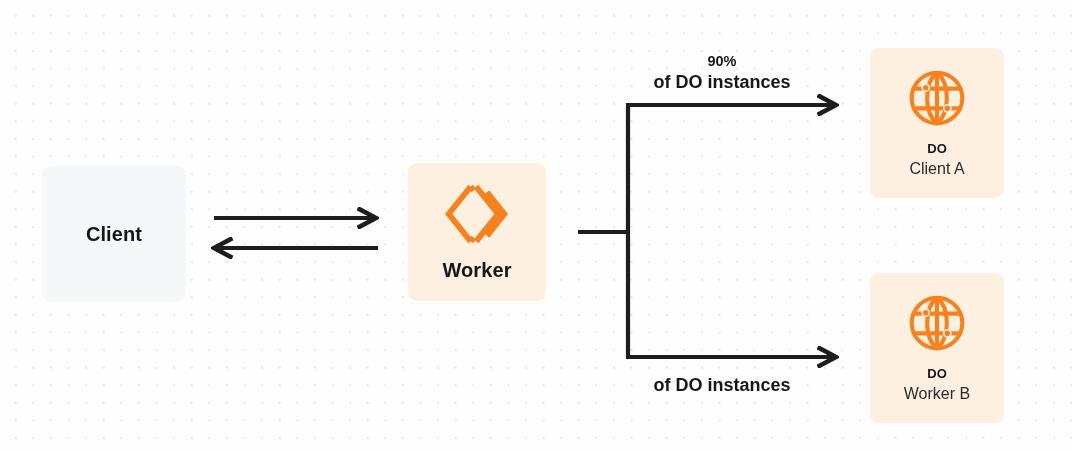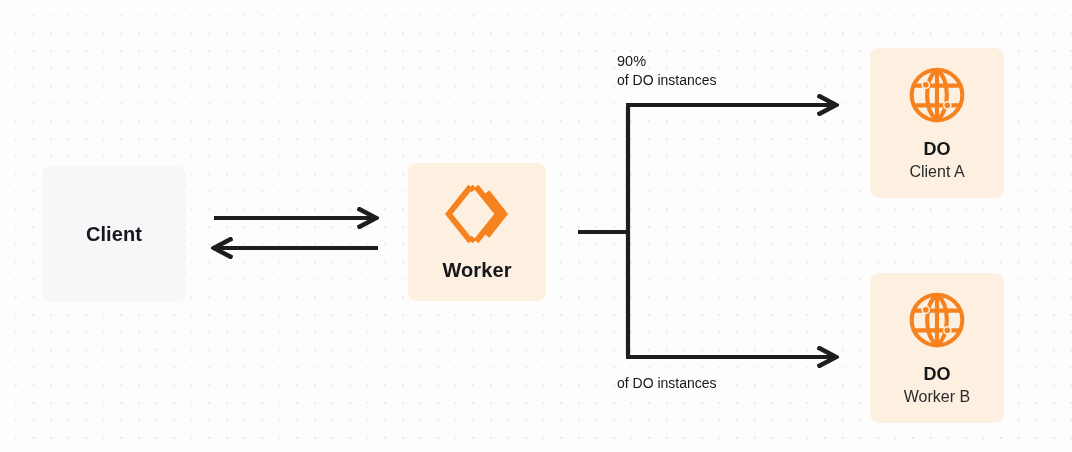--- a/index.html
+++ b/index.html
@@ -62,21 +62,21 @@
   .node-title {
     font-size: 19px;
     font-weight: bold;
     color: #16171a;
     letter-spacing: .1px;
     line-height: 1.1;
   }
   .node.worker .node-title { font-size: 20px; margin-top: 14px; }
   .node.client .node-title { font-size: 20px; }
   .do-title {
-    font-size: 18px;
+    font-size: 13px;
     font-weight: bold;
     color: #16171a;
     margin-top: 14px;
     line-height: 1.15;
   }
   .do-sub {
     font-size: 16px;
     font-weight: normal;
     color: #2b2b2e;
     margin-top: 2px;
@@ -86,27 +86,28 @@
   
   .icon-worker { width: 68px; height: 62px; display:block; }
   .icon-globe  { width: 60px; height: 60px; display:block; }
 
   
   .conn { position: absolute; left: 0; top: 0; width: 1072px; height: 452px; pointer-events: none; }
 
   
   .edge-label {
     position: absolute;
+    text-align: center;
     color: #16171a;
-    font-weight: normal;
+    font-weight: bold;
     line-height: 1.32;
     white-space: nowrap;
   }
   .edge-label .pct { font-size: 14.5px; display:block; }
-  .edge-label .sub { font-size: 14px; display:block; }
+  .edge-label .sub { font-size: 18px; display:block; }
   .label-top    { left: 617px; top: 52px;  width: 210px; }
   .label-bottom { left: 617px; top: 374px; width: 210px; }
 </style>
 </head>
 <body>
 
 <div id="canvas">
 
   <svg class="conn" viewBox="0 0 1072 452" width="1072" height="452" xmlns="http://www.w3.org/2000/svg">
     <defs>

